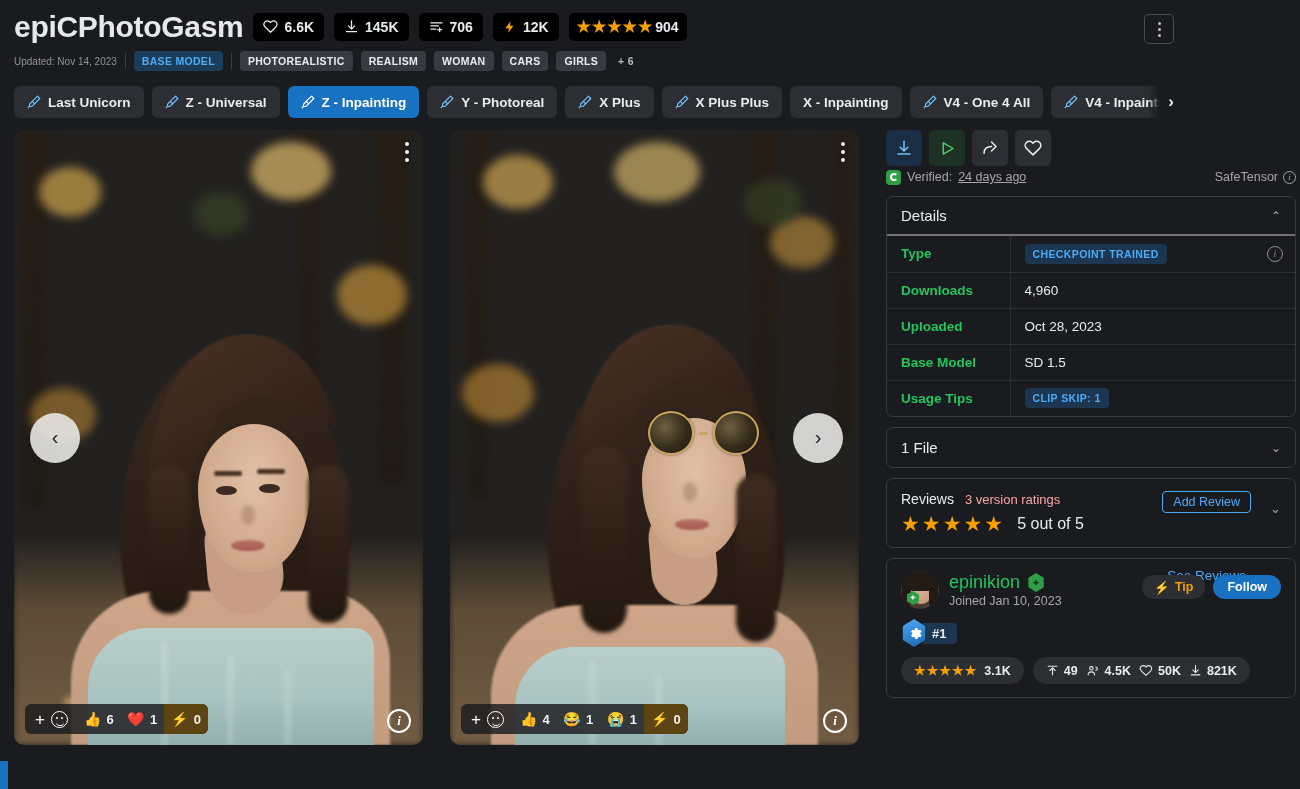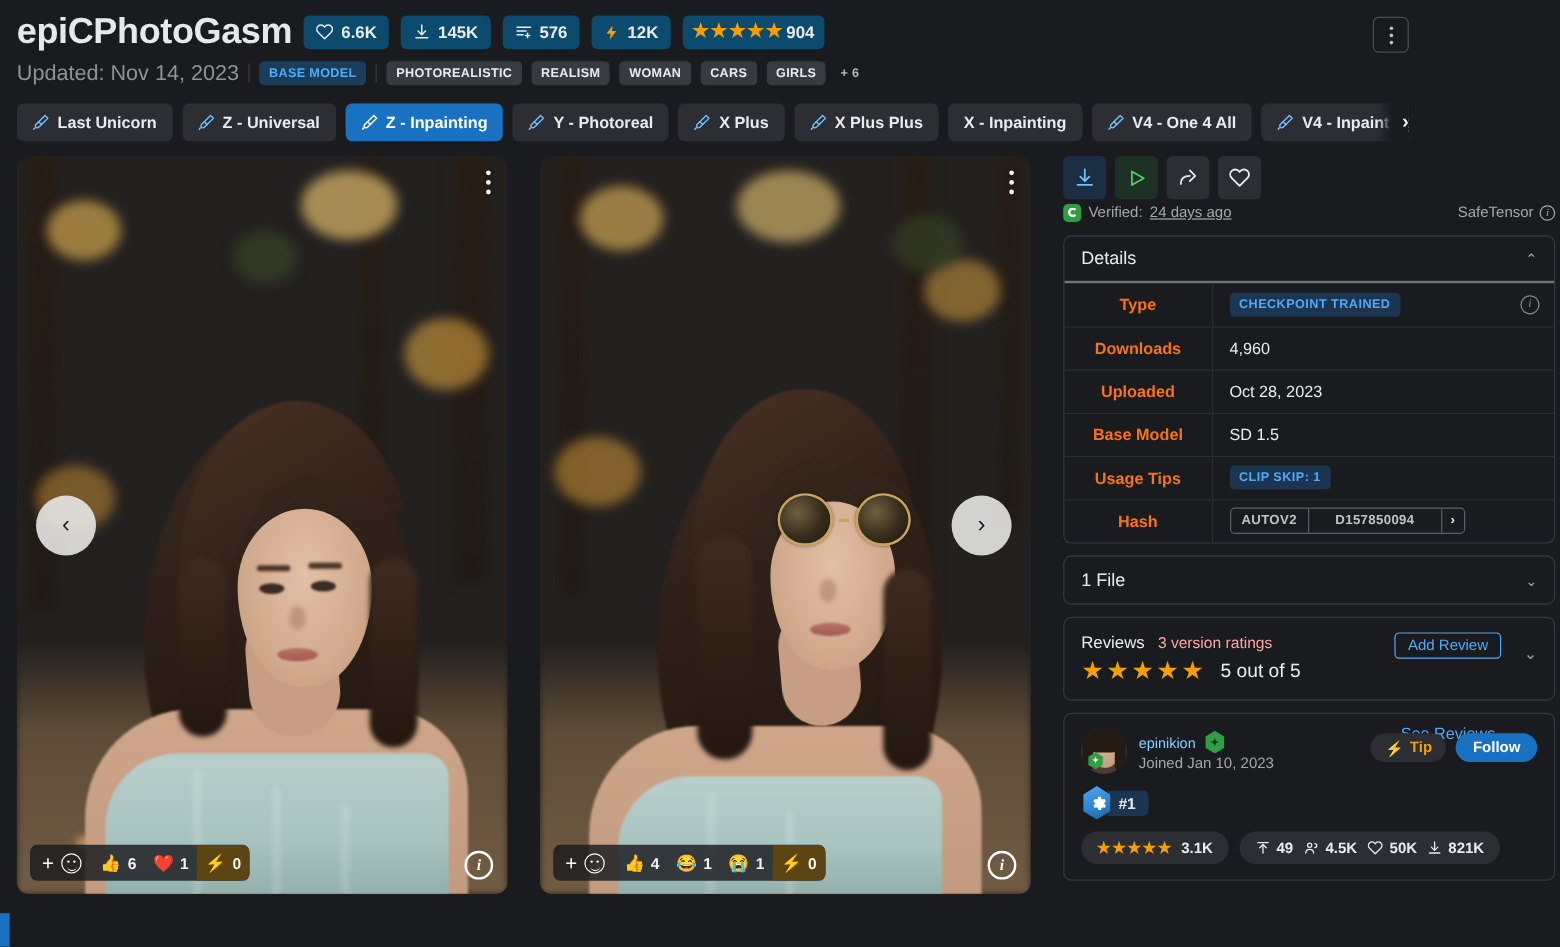--- a/index.html
+++ b/index.html
@@ -14,31 +14,31 @@
 
   
   .header { display: flex; align-items: flex-start; padding-top: 10px; }
   .title-block { display: flex; flex-direction: column; gap: 7px; flex: 1; }
   .title-row { display: flex; align-items: center; gap: 10px; }
   .model-title {
     font-size: 30px; font-weight: 700; color: #e6e8ea;
     letter-spacing: -0.3px; line-height: 1.1; white-space: nowrap;
   }
   .stat-pill {
-    background: #0c4a6e; border-radius: 5px; height: 28px;
+    background: #000000; border-radius: 5px; height: 28px;
     display: inline-flex; align-items: center; gap: 6px;
     padding: 0 10px; font-size: 14px; font-weight: 700; color: #e9ecef;
   }
   .stat-pill.stars { gap: 3px; padding: 0 8px; }
   .stars-wrap { display: inline-flex; gap: 1px; }
   .star { color: #f59f00; font-size: 16px; line-height: 1; }
   .icon-sm { display: inline-flex; align-items: center; }
 
   .meta-row { display: flex; align-items: center; gap: 8px; height: 22px; }
-  .updated { font-size: 18px; color: #909296; white-space: nowrap; }
+  .updated { font-size: 10px; color: #909296; white-space: nowrap; }
   .vdiv { width: 1px; height: 16px; background: #3a3c41; }
   .tag {
     height: 20px; border-radius: 4px; background: #373a40;
     display: inline-flex; align-items: center; padding: 0 8px;
     font-size: 10.5px; font-weight: 700; letter-spacing: 0.3px;
     color: #e9ecef; white-space: nowrap;
   }
   .tag.base { background: #1c3d5a; color: #4dabf7; }
   .tag.more { background: transparent; color: #b8bcc2; padding: 0 4px; font-weight: 700; }
 
@@ -215,21 +215,21 @@
   .panel { border: 1px solid #373a40; border-radius: 7px; overflow: hidden; background: #1a1b1e; }
   .panel-head { height: 39px; display: flex; align-items: center; justify-content: space-between;
     padding: 0 14px; font-size: 15px; color: #e9ecef; border-bottom: 2px solid #737373; }
   .panel-head.nb { border-bottom: none; }
   .chev { color: #a6a7ab; font-size: 12px; }
 
   table.details { width: 100%; border-collapse: collapse; font-size: 13.5px; }
   table.details td { padding: 0 14px; height: 36px; border-top: 1px solid #2c2e33;
     vertical-align: middle; }
   table.details tr:first-child td { border-top: none; }
-  td.key { width: 123px; font-weight: 700; color: #f97316; border-right: 1px solid #2c2e33; text-align: center; }
+  td.key { width: 123px; font-weight: 700; color: #22c55e; border-right: 1px solid #2c2e33; }
   td.val { color: #e9ecef; position: relative; }
   .chip { display: inline-flex; align-items: center; height: 20px; padding: 0 8px;
     border-radius: 4px; background: #1c3550; color: #4dabf7;
     font-size: 10.5px; font-weight: 700; letter-spacing: .4px; }
   .info-abs { position: absolute; right: 12px; top: 50%; transform: translateY(-50%);
     width: 16px; height: 16px; border-radius: 50%; border: 1.4px solid #8b8d92;
     color: #8b8d92; font-size: 10px; display: flex; align-items: center; justify-content: center;
     font-family: "Liberation Serif", serif; font-style: italic; }
   .hash-group { display: inline-flex; align-items: stretch; border: 1px solid #5c5f66;
     border-radius: 4px; overflow: hidden; height: 22px; }
@@ -266,21 +266,21 @@
   .av-hair2 { position: absolute; left: 1px; top: 8px; width: 9px; height: 28px;
     background: #241a14; border-radius: 6px; }
   .av-hair3 { position: absolute; right: 1px; top: 8px; width: 9px; height: 28px;
     background: #241a14; border-radius: 6px; }
   .av-badge { position: absolute; left: 5px; bottom: 4px; width: 14px; height: 14px;
     background: #2f9e44; clip-path: polygon(50% 0,93% 25%,93% 75%,50% 100%,7% 75%,7% 25%);
     display: flex; align-items: center; justify-content: center;
     font-size: 7px; color: #fff; font-weight: 700; }
   .u-names { display: flex; flex-direction: column; gap: 1px; }
   .u-name-row { display: flex; align-items: center; gap: 7px; }
-  .u-name { color: #7dd3fc; font-size: 12px; }
+  .u-name { color: #22c55e; font-size: 18px; }
   .hexbadge { width: 18px; height: 19px; background: #2f9e44;
     clip-path: polygon(50% 0,93% 25%,93% 75%,50% 100%,7% 75%,7% 25%);
     display: flex; align-items: center; justify-content: center;
     color: #0b3d16; font-size: 9px; font-weight: 700; }
   .u-joined { font-size: 12.5px; color: #a6a7ab; }
   .u-actions { position: absolute; right: 14px; top: 16px; display: flex; gap: 8px; }
   .tip-btn { height: 24px; border-radius: 12px; background: #2c2e33; color: #f59f00;
     display: flex; align-items: center; gap: 5px; padding: 0 12px; font-size: 12.5px; font-weight: 700; }
   .follow-btn { height: 24px; border-radius: 12px; background: #1971c2; color: #fff;
     display: flex; align-items: center; padding: 0 14px; font-size: 12.5px; font-weight: 700; }
@@ -335,21 +335,21 @@
         <div class="stat-pill">
           <span class="icon-sm">
             <svg width="15" height="15" viewBox="0 0 24 24" fill="none" stroke="#e9ecef" stroke-width="2" stroke-linecap="round">
                 <path d="M3 6h18"></path>
                 <path d="M3 11h12"></path>
                 <path d="M3 16h8"></path>
                 <path d="M17 14v6"></path>
                 <path d="M14 17h6"></path>
               </svg>
           </span>
-          <span>576</span>
+          <span>706</span>
         </div>
 
         <div class="stat-pill">
           <span class="icon-sm">
             <svg width="14" height="14" viewBox="0 0 24 24" fill="#f59f00">
                 <path d="M13 2 4 14h6l-1 8 9-12h-6l1-8z"></path>
               </svg>
           </span>
           <span>12K</span>
         </div>
@@ -658,30 +658,20 @@
           <tr>
             <td class="key">Base Model</td>
             <td class="val">SD 1.5</td>
           </tr>
           <tr>
             <td class="key">Usage Tips</td>
             <td class="val">
               <span class="chip">CLIP SKIP: 1</span>
             </td>
           </tr>
-          <tr>
-            <td class="key">Hash</td>
-            <td class="val">
-              <span class="hash-group">
-                <span class="hg">AUTOV2</span>
-                <span class="hg val">D157850094</span>
-                <span class="hg arrow">›</span>
-              </span>
-            </td>
-          </tr>
         </tbody>
           </table>
       </div>
 
       <div class="panel">
         <div class="panel-head nb">
           <span>1 File</span>
           <span class="chev">⌄</span>
         </div>
       </div>

